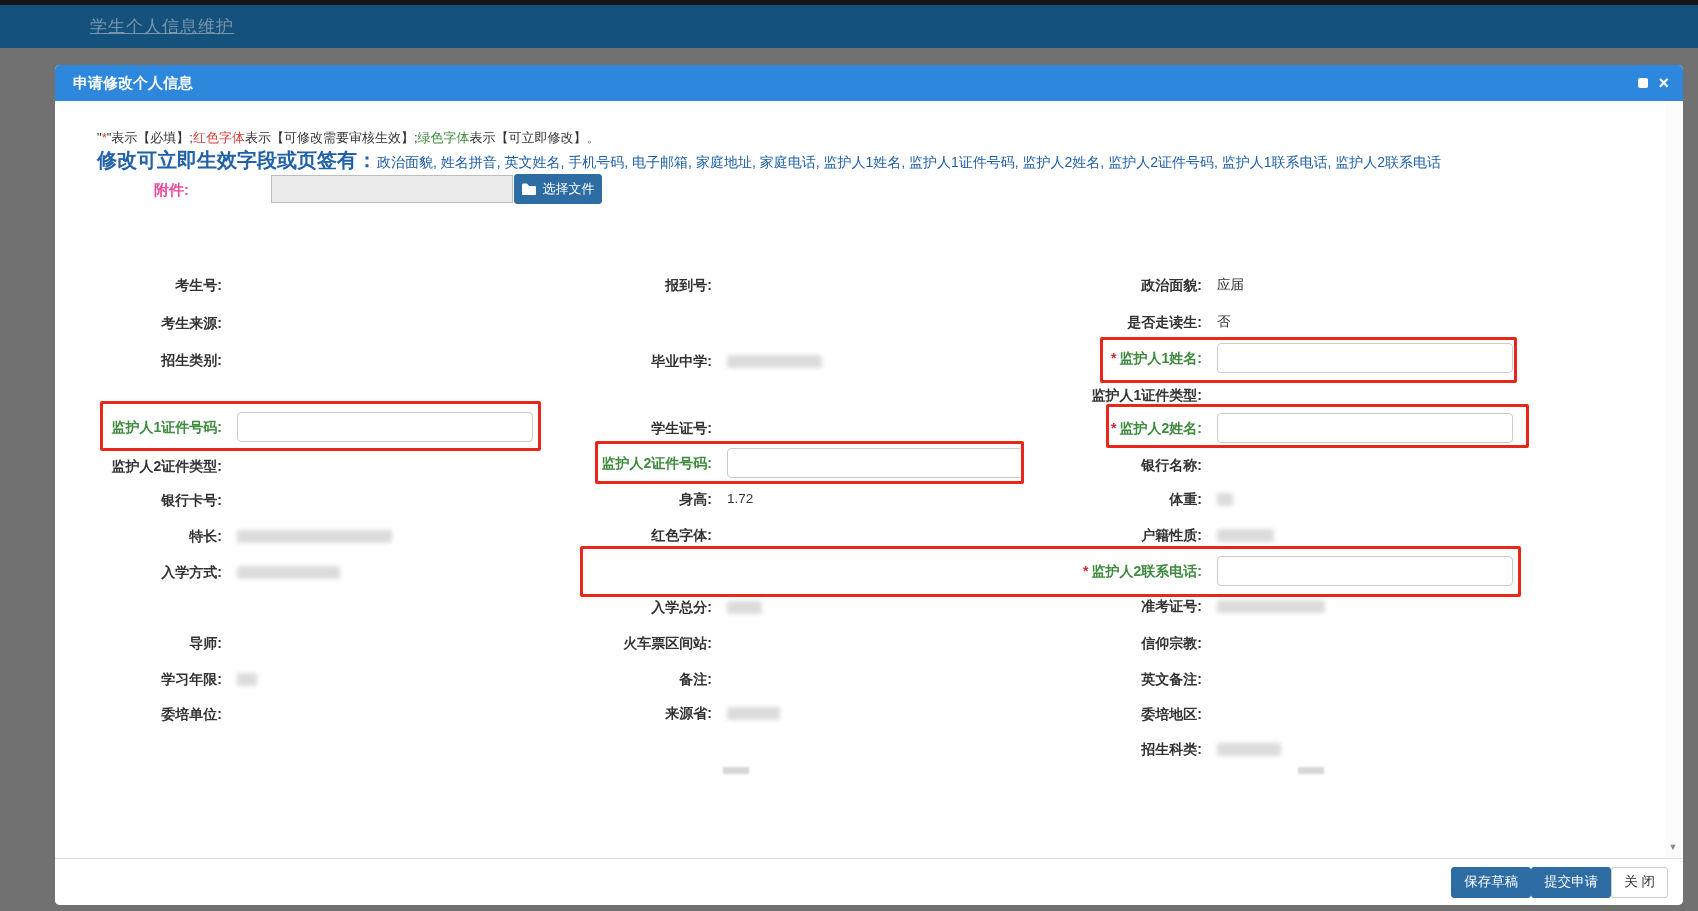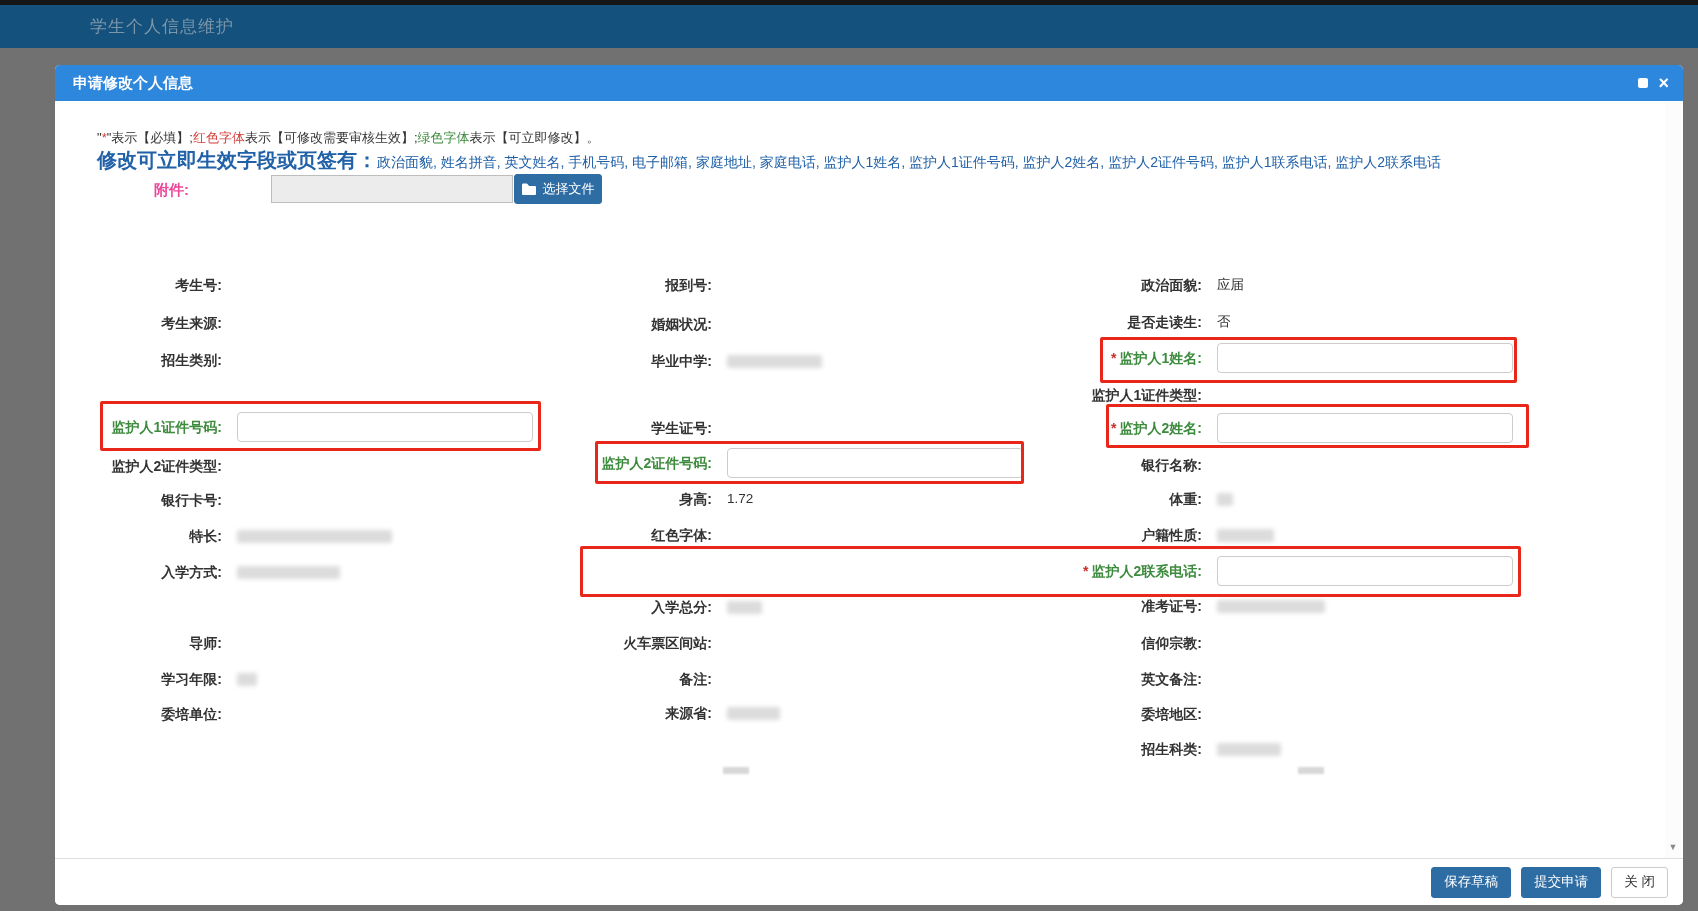--- a/index.html
+++ b/index.html
@@ -2,21 +2,21 @@
 <html><head>
 <meta charset="utf-8">
 <style>
   * { box-sizing: border-box; margin: 0; padding: 0; }
   body { font-family: "Liberation Sans", "DejaVu Sans", sans-serif; }
   #screen { position: relative; width: 1698px; height: 911px; background: #717171; overflow: hidden; }
 
   
   #topstrip { position: absolute; top: 0; left: 0; width: 100%; height: 5px; background: #161616; }
   #topbar { position: absolute; top: 5px; left: 0; width: 100%; height: 43px; background: #14517d; }
-  #topbar .title { margin-left: 90px; line-height: 43px; font-size: 17px; color: #7b95a9; letter-spacing: 1px; }
+  #topbar .title { margin-left: 90px; line-height: 43px; font-size: 17px; color: #7b95a9; letter-spacing: 1px; text-decoration: underline; }
 
   
   #modal { position: absolute; left: 55px; top: 65px; width: 1628px; height: 840px; background: #ffffff; border-radius: 5px; }
   #mheader { position: absolute; top: 0; left: 0; right: 0; height: 36px; background: #2d87dd; border-radius: 5px 5px 0 0; color: #fff; }
   #mheader .mtitle { margin-left: 18px; line-height: 36px; font-size: 15px; font-weight: 600; }
   #mheader .hicons { position: absolute; right: 14px; top: 0; height: 36px; display: flex; align-items: center; gap: 10px; }
   .max-sq { width: 10px; height: 10px; background: #fff; border-radius: 2px; cursor: pointer; }
   .close-x { color: #fff; font-size: 18px; font-weight: 700; line-height: 1; cursor: pointer; }
 
   
@@ -51,21 +51,21 @@
   .hlbox { position: absolute; border: 3px solid #e8261a; border-radius: 2px; pointer-events: none; }
 
   
   .cutfrag { position: absolute; width: 26px; height: 7px; background: #d7d7d7; filter: blur(1px); }
 
   
   #vscroll { position: absolute; right: 2px; top: 36px; width: 16px; height: 757px; background: #fcfcfc; }
   #vscroll .arrow-down { position: absolute; bottom: 2px; left: 0; width: 16px; height: 18px; display: flex; align-items: center; justify-content: center; color: #8a8a8a; font-size: 9px; cursor: pointer; }
 
   
-  #mfooter { position: absolute; left: 0; bottom: 0; width: 100%; height: 47px; border-top: 1px solid #ddd; background: #fff; border-radius: 0 0 5px 5px; display: flex; justify-content: flex-end; align-items: center; gap: 10px; padding-right: 15px; }
+  #mfooter { position: absolute; left: 0; bottom: 0; width: 100%; height: 47px; border-top: 1px solid #ddd; background: #fff; border-radius: 0 0 5px 5px; display: flex; justify-content: flex-end; align-items: center; gap: 0; padding-right: 15px; }
   .btn { height: 31px; padding: 0 12px; border-radius: 3px; font-size: 13.5px; cursor: pointer; border: 1px solid transparent; }
   .btn.primary { background: #2e6da4; border-color: #2e6da4; color: #fff; }
   .btn.plain { background: #fff; border-color: #ccc; color: #333; }
 </style>
 </head>
 <body>
 
 <div id="screen">
   <div id="topstrip"></div>
   <div id="topbar">
@@ -106,21 +106,20 @@
         <div class="frow" style="left: -93px; top: 279px;"><span class="flabel">招生类别:</span></div>
         <div class="frow" style="left: -93px; top: 346px;"><span class="flabel green">监护人1证件号码:</span><input class="finput" style=""></div>
         <div class="frow" style="left: -93px; top: 385px;"><span class="flabel">监护人2证件类型:</span></div>
         <div class="frow" style="left: -93px; top: 419px;"><span class="flabel">银行卡号:</span></div>
         <div class="frow" style="left: -93px; top: 455px;"><span class="flabel">特长:</span><span class="redacted" style="width: 155px;"></span></div>
         <div class="frow" style="left: -93px; top: 491px;"><span class="flabel">入学方式:</span><span class="redacted" style="width: 103px;"></span></div>
         <div class="frow" style="left: -93px; top: 562px;"><span class="flabel">导师:</span></div>
         <div class="frow" style="left: -93px; top: 598px;"><span class="flabel">学习年限:</span><span class="redacted" style="width: 20px;"></span></div>
         <div class="frow" style="left: -93px; top: 633px;"><span class="flabel">委培单位:</span></div>
         <div class="frow" style="left: 397px; top: 204px;"><span class="flabel">报到号:</span></div>
-        <div class="frow" style="left: 397px; top: 243px;"><span class="flabel">婚姻状况:</span></div>
         <div class="frow" style="left: 397px; top: 280px;"><span class="flabel">毕业中学:</span><span class="redacted" style="width: 95px;"></span></div>
         <div class="frow" style="left: 397px; top: 347px;"><span class="flabel">学生证号:</span></div>
         <div class="frow" style="left: 397px; top: 382px;"><span class="flabel green">监护人2证件号码:</span><input class="finput" style=""></div>
         <div class="frow" style="left: 397px; top: 418px;"><span class="flabel">身高:</span><span class="fval">1.72</span></div>
         <div class="frow" style="left: 397px; top: 454px;"><span class="flabel">红色字体:</span></div>
         <div class="frow" style="left: 397px; top: 526px;"><span class="flabel">入学总分:</span><span class="redacted" style="width: 35px;"></span></div>
         <div class="frow" style="left: 397px; top: 562px;"><span class="flabel">火车票区间站:</span></div>
         <div class="frow" style="left: 397px; top: 598px;"><span class="flabel">备注:</span></div>
         <div class="frow" style="left: 397px; top: 632px; text-decoration: underline;"><span class="flabel">来源省:</span><span class="redacted" style="width: 53px;"></span></div>
         <div class="frow" style="left: 887px; top: 204px;"><span class="flabel">政治面貌:</span><span class="fval">应届</span></div>

